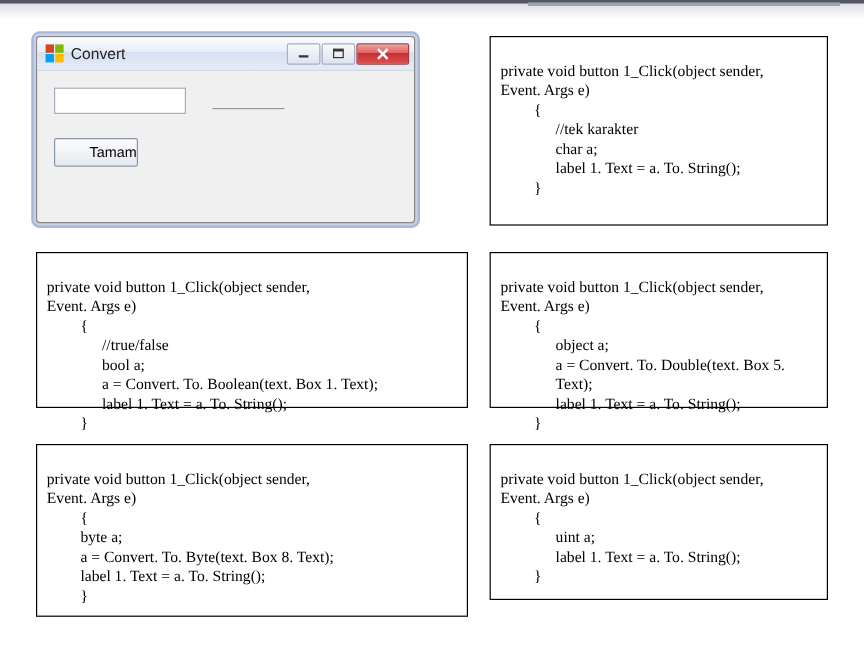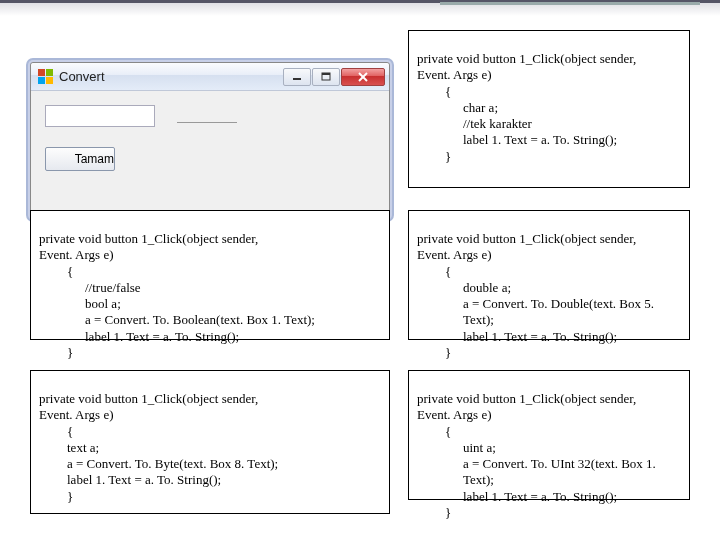--- a/index.html
+++ b/index.html
@@ -24,29 +24,28 @@
     position: absolute;
     right: 20px;
     top: -1px;
     width: 260px;
     height: 3px;
     background: #9aa;
   }
   .window {
     position: absolute;
     top: 30px; left: 30px;
-    width: 360px;
+    width: 316px;
     height: 156px;
     border: 1px solid #888;
     background: #f0f0f0;
     font-family: "Segoe UI", Tahoma, sans-serif;
     font-size: 12px;
     box-shadow: 0 0 0 2px #c8d0e8, 0 0 0 4px #aab8d8;
     border-radius: 3px;
-    margin-top: 32px;
   }
   .titlebar {
     display: flex;
     align-items: center;
     height: 28px;
     background: linear-gradient(to bottom, #fbfcfe 0%, #e8eef8 45%, #d6e0f0 46%, #e4ecf8 100%);
     border-bottom: 1px solid #c0c8d8;
     padding: 0 4px;
     gap: 6px;
     border-radius: 3px 3px 0 0;
@@ -156,58 +155,57 @@
     <div class="btn">
       <span>Tamam</span>
     </div>
   </div>
 </div>
 
 <div class="cell c1">
   <div>private void button 1_Click(object sender,</div>
   <div>Event. Args e)</div>
   <div class="ind1">{</div>
+  <div class="ind2">//tek karakter</div>
   <div class="ind2">char a;</div>
-  <div class="ind2">//tek karakter</div>
   <div class="ind2">label 1. Text = a. To. String();</div>
   <div class="ind1">}</div>
 </div>
 
 <div class="cell c2">
   <div>private void button 1_Click(object sender,</div>
   <div>Event. Args e)</div>
   <div class="ind1">{</div>
   <div class="ind2">//true/false</div>
   <div class="ind2">bool a;</div>
   <div class="ind2">a = Convert. To. Boolean(text. Box 1. Text);</div>
   <div class="ind2">label 1. Text = a. To. String();</div>
   <div class="ind1">}</div>
 </div>
 
 <div class="cell c3">
   <div>private void button 1_Click(object sender,</div>
   <div>Event. Args e)</div>
   <div class="ind1">{</div>
-  <div class="ind2">double a;</div>
+  <div class="ind2">object a;</div>
   <div class="ind2">a = Convert. To. Double(text. Box 5. Text);</div>
   <div class="ind2">label 1. Text = a. To. String();</div>
   <div class="ind1">}</div>
 </div>
 
 <div class="cell c4">
   <div>private void button 1_Click(object sender,</div>
   <div>Event. Args e)</div>
   <div class="ind1">{</div>
-  <div class="ind1">text a;</div>
+  <div class="ind1">byte a;</div>
   <div class="ind1">a = Convert. To. Byte(text. Box 8. Text);</div>
   <div class="ind1">label 1. Text = a. To. String();</div>
   <div class="ind1">}</div>
 </div>
 
 <div class="cell c5">
   <div>private void button 1_Click(object sender,</div>
   <div>Event. Args e)</div>
   <div class="ind1">{</div>
   <div class="ind2">uint a;</div>
-  <div class="ind2">a = Convert. To. UInt 32(text. Box 1. Text);</div>
   <div class="ind2">label 1. Text = a. To. String();</div>
   <div class="ind1">}</div>
 </div>
 
 </body></html>

